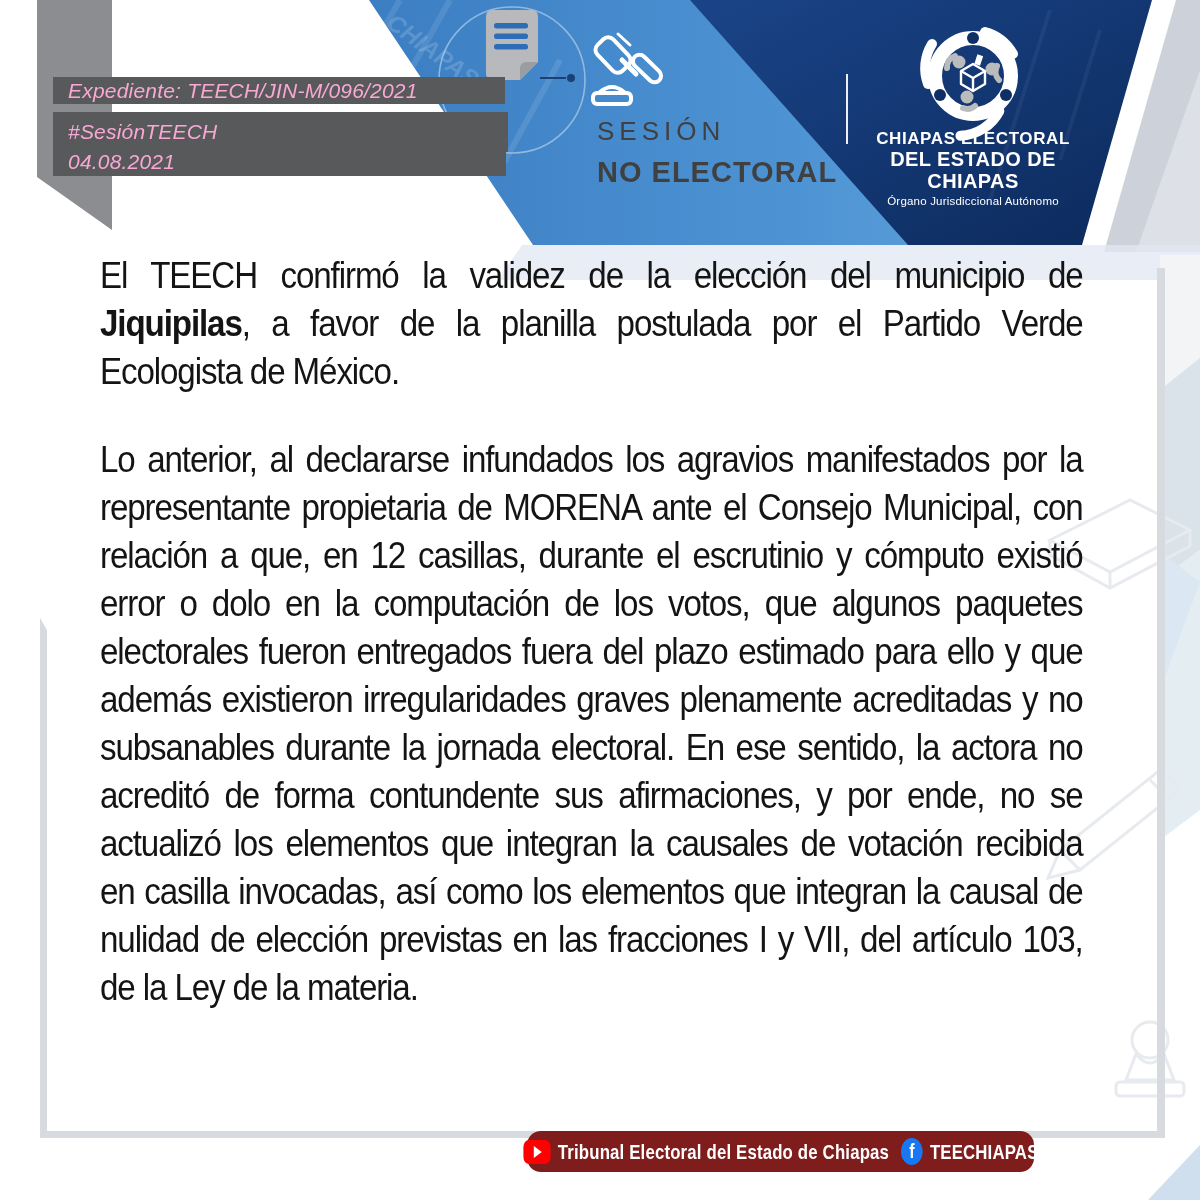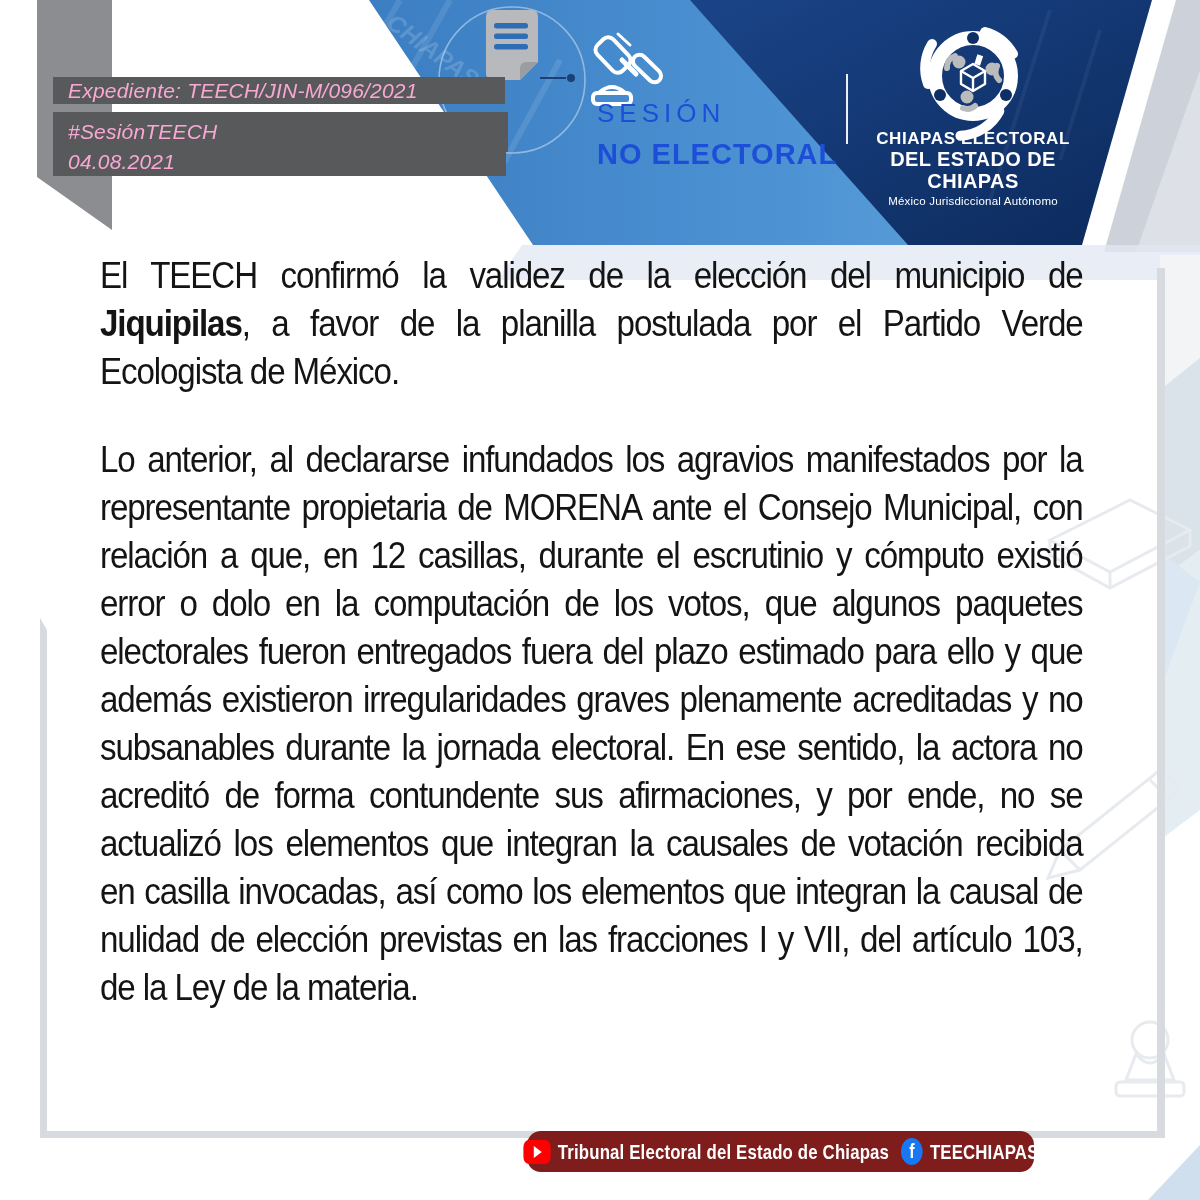--- a/index.html
+++ b/index.html
@@ -10,21 +10,21 @@
   
   .ribbon{left:37px;top:0;width:75px;height:230px;background:#8b8d90;
           clip-path:polygon(0 0,100% 0,100% 100%,0 77%);}
   .meta-bar{left:53px;background:#58595b;color:#f9a8d4;display:flex;align-items:center;
             padding-left:15px;font-style:italic;font-size:21px;letter-spacing:.2px;}
   .bar1{top:77px;width:437px;height:27px;}
   .bar2{top:112px;width:440px;height:40px;}
   .bar3{top:148px;width:438px;height:28px;text-align:right;}
 
   
-  .session{left:597px;top:98px;color:#1d4ed8;}
+  .session{left:597px;top:116px;color:#404040;}
   .session-l1{font-size:26px;letter-spacing:5px;font-weight:400;}
   .session-l2{font-size:29px;font-weight:700;letter-spacing:1px;margin-top:9px;}
   .divider{left:846px;top:74px;width:2px;height:70px;background:rgba(255,255,255,.92);}
 
   
   .org{left:843px;top:129px;width:260px;text-align:center;color:#ffffff;line-height:1.12;}
   .org-l1{font-size:17px;font-weight:700;letter-spacing:.6px;}
   .org-l2{font-size:20px;font-weight:700;letter-spacing:.4px;}
   .org-l3{font-size:11.5px;font-weight:400;letter-spacing:.2px;margin-top:2px;}
 
@@ -164,21 +164,21 @@
 
   <div class="abs session">
     <div class="session-l1">SESIÓN</div>
     <div class="session-l2">NO ELECTORAL</div>
   </div>
   <div class="abs divider"></div>
 
   <div class="abs org">
     <div class="org-l1">CHIAPAS ELECTORAL</div>
     <div class="org-l2">DEL ESTADO DE CHIAPAS</div>
-    <div class="org-l3">México Jurisdiccional Autónomo</div>
+    <div class="org-l3">Órgano Jurisdiccional Autónomo</div>
   </div>
 
   <svg class="abs" style="left:1040px;top:250px;" width="160" height="950" viewBox="0 0 160 950">
     <polygon points="120,5 160,5 160,110 120,140" fill="#f2f4f6"></polygon>
     <polygon points="120,140 160,108 160,300 120,330" fill="#d9e3e9"></polygon>
     <polygon points="120,330 160,300 160,560 120,590" fill="#e4edf2"></polygon>
     <polygon points="120,302 160,332 120,440" fill="#dbe7f2"></polygon>
     <g stroke="#e7eaee" stroke-width="3" fill="none">
       <polygon points="10,290 90,250 150,280 70,322"></polygon>
       <polyline points="10,290 10,305 70,338 150,296 150,280"></polyline>

